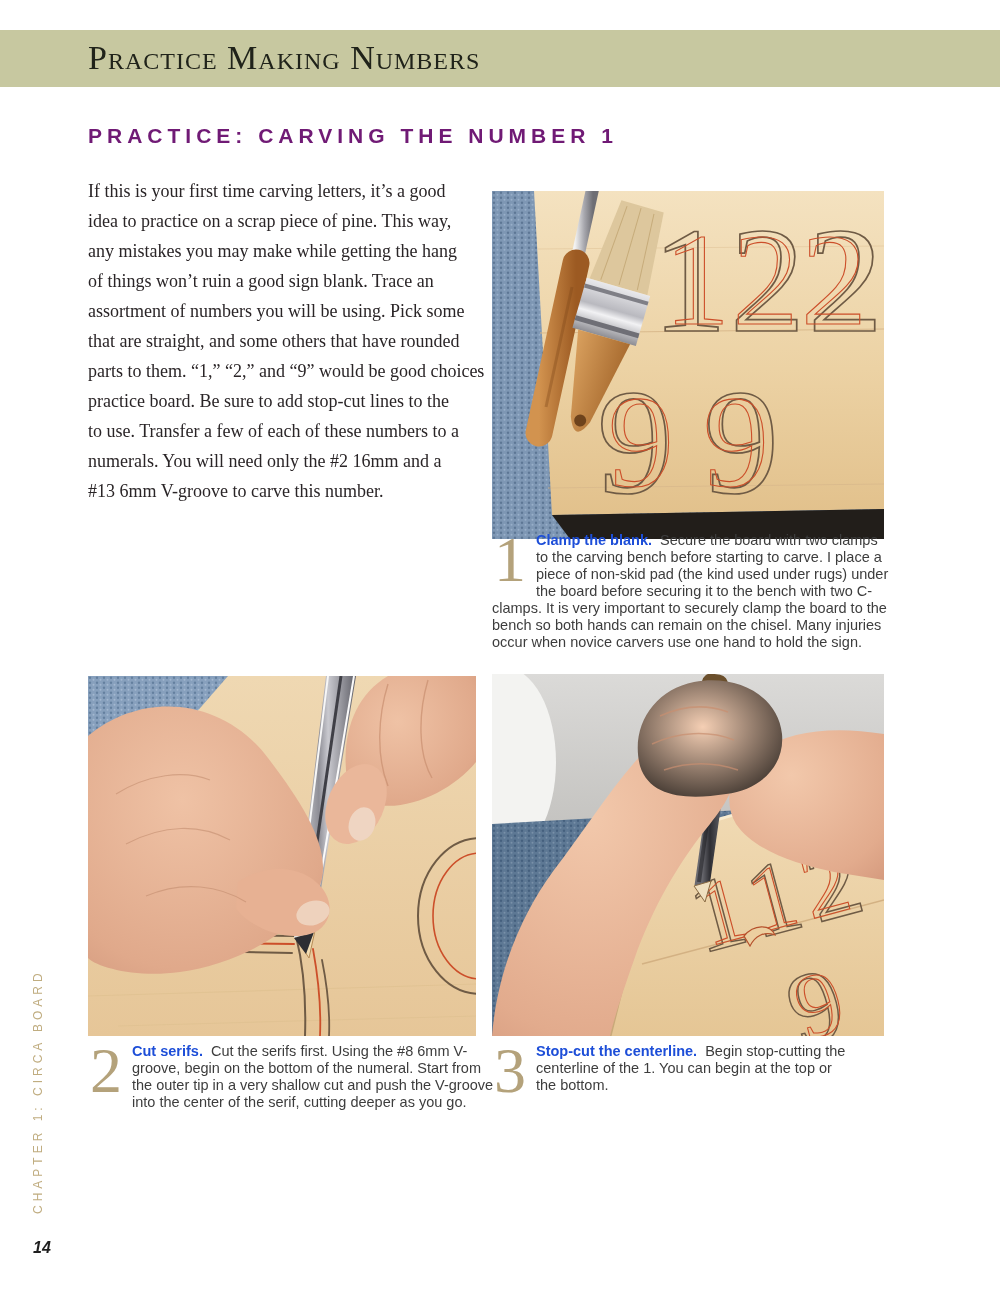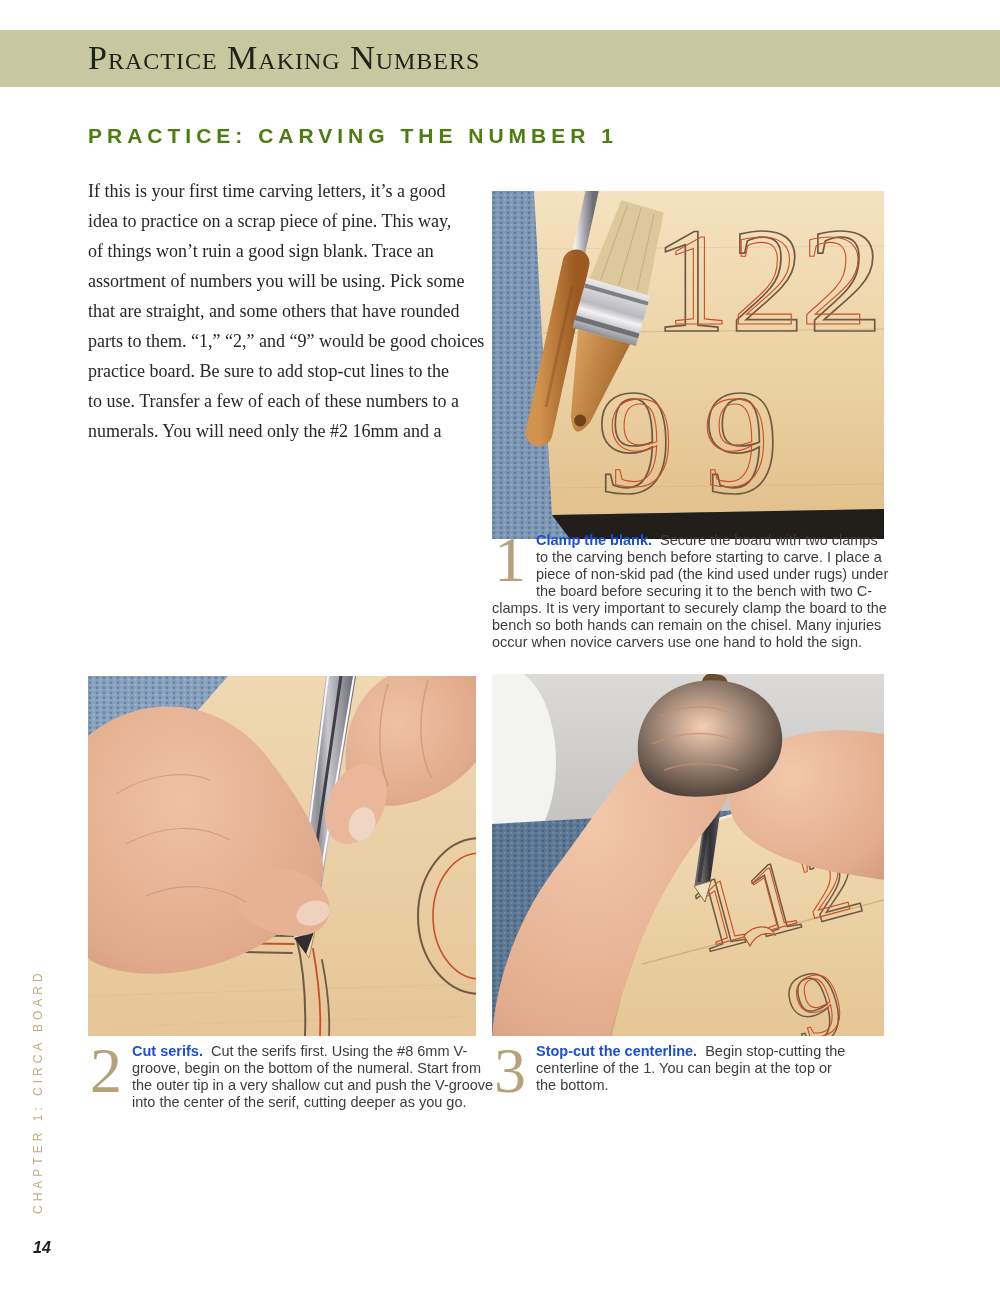--- a/index.html
+++ b/index.html
@@ -21,21 +21,21 @@
     display:block;padding-left:88px;
     font-family:"Liberation Serif",serif;
     font-variant:small-caps;
     font-size:34px;line-height:56px;letter-spacing:1px;
     color:#20231a;
   }
   
   .section-title{
     position:absolute;left:88px;top:124px;margin:0;
     font-size:21px;font-weight:bold;letter-spacing:5px;
-    color:#4d7c0f;white-space:nowrap;
+    color:#701a75;white-space:nowrap;
   }
   
   .intro{
     position:absolute;left:88px;top:176px;width:404px;
     font-family:Liberation Serif, serif;
     font-size:18px;color:#2a2527;
   }
   .intro .line{height:30px;line-height:30px;white-space:nowrap;}
   
   .photo{position:absolute;}
@@ -85,27 +85,29 @@
 
   <header class="banner">
     <span class="banner-title">Practice Making Numbers</span>
   </header>
 
   <h1 class="section-title">PRACTICE: CARVING THE NUMBER 1</h1>
 
   <div class="intro">
     <div class="line">If this is your first time carving letters, it’s a good</div>
     <div class="line">idea to practice on a scrap piece of pine. This way,</div>
+    <div class="line">any mistakes you may make while getting the hang</div>
     <div class="line">of things won’t ruin a good sign blank. Trace an</div>
     <div class="line">assortment of numbers you will be using. Pick some</div>
     <div class="line">that are straight, and some others that have rounded</div>
     <div class="line">parts to them. “1,” “2,” and “9” would be good choices</div>
     <div class="line">practice board. Be sure to add stop-cut lines to the</div>
     <div class="line">to use. Transfer a few of each of these numbers to a</div>
     <div class="line">numerals. You will need only the #2 16mm and a</div>
+    <div class="line">#13 6mm V-groove to carve this number.</div>
   </div>
 
   <figure class="photo photo1" style="margin:0">
     <svg viewBox="0 0 392 348" xmlns="http://www.w3.org/2000/svg">
       <defs>
         <pattern id="weave1" width="7" height="5" patternUnits="userSpaceOnUse">
           <rect width="7" height="5" fill="#7e97b4"></rect>
           <circle cx="2" cy="1.8" r="1.2" fill="#5d7795"></circle>
           <circle cx="5.5" cy="3.8" r="1" fill="#98afc9"></circle>
         </pattern>

